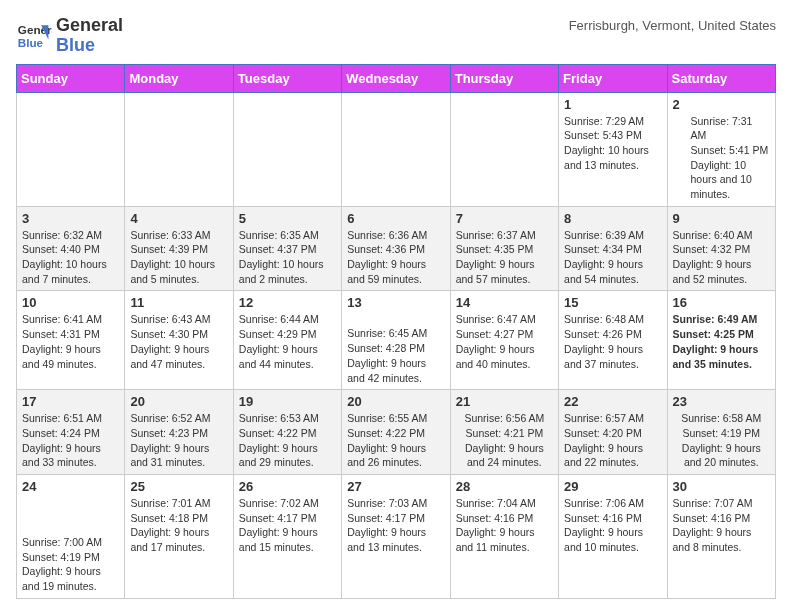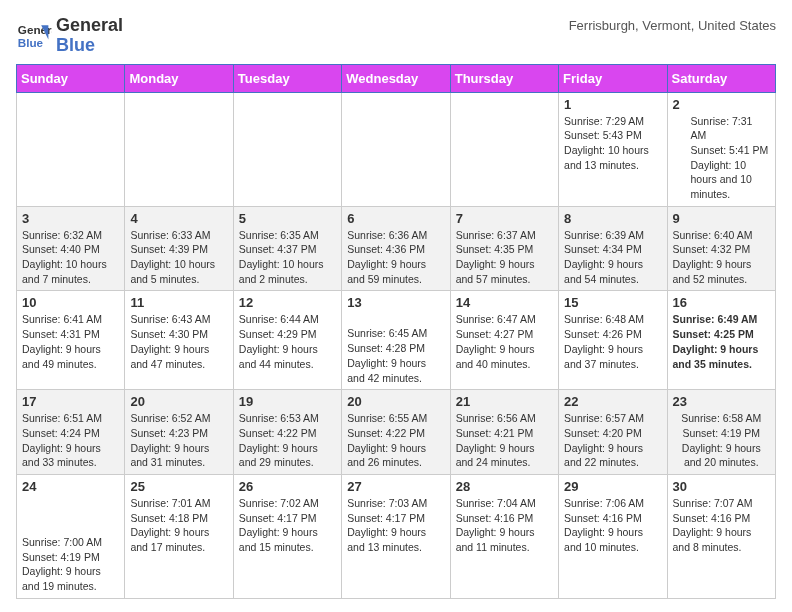--- a/index.html
+++ b/index.html
@@ -248,21 +248,21 @@
 Daylight: 9 hours and 29 minutes.</div>
         </td>
         <td>
           <div class="day-number">20</div>
           <div class="day-info" style="white-space: pre-line;">Sunrise: 6:55 AM
 Sunset: 4:22 PM
 Daylight: 9 hours and 26 minutes.</div>
         </td>
         <td>
           <div class="day-number">21</div>
-          <div class="day-info" style="white-space: pre-line;">Sunrise: 6:56 AM
+          <div class="day-info" style="white-space: pre-line; text-align: center;">Sunrise: 6:56 AM
 Sunset: 4:21 PM
 Daylight: 9 hours and 24 minutes.</div>
         </td>
         <td>
           <div class="day-number">22</div>
           <div class="day-info" style="white-space: pre-line;">Sunrise: 6:57 AM
 Sunset: 4:20 PM
 Daylight: 9 hours and 22 minutes.</div>
         </td>
         <td>

